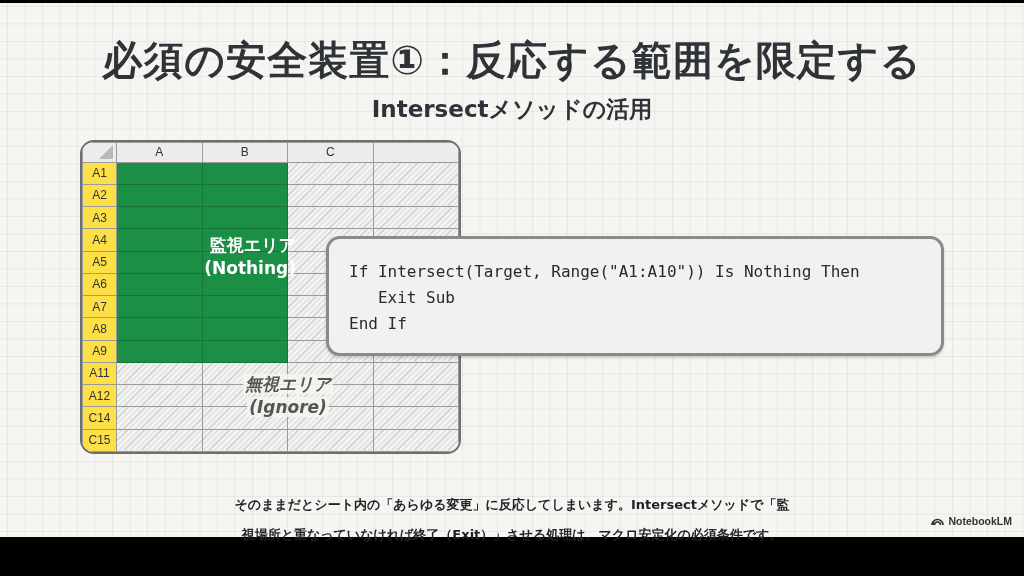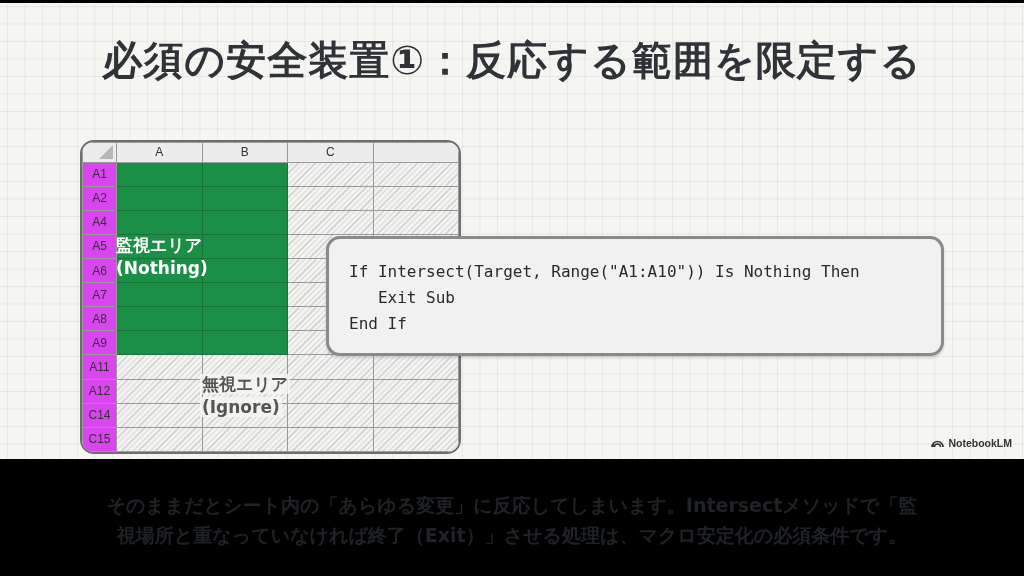--- a/index.html
+++ b/index.html
@@ -2,21 +2,21 @@
 <html><head>
 <meta charset="utf-8">
 <style>
   html, body { margin:0; padding:0; }
   body {
     width:1024px; height:576px; overflow:hidden; position:relative;
     background:#000;
     font-family:"DejaVu Sans", sans-serif;
   }
   .slide {
-    position:absolute; left:0; top:3px; width:1024px; height:456px;
+    position:absolute; left:0; top:3px; width:1024px; height:534px;
     background-color:#f5f5f1;
     background-image:
       linear-gradient(to right, rgba(0,0,0,0.055) 1px, transparent 1px),
       linear-gradient(to bottom, rgba(0,0,0,0.055) 1px, transparent 1px);
     background-size:17.5px 17.5px;
     background-position:7px 3px;
   }
   .title {
     position:absolute; left:0; right:0; top:30px; text-align:center;
     font-size:40px; font-weight:bold; color:#2f3338; letter-spacing:1px;
@@ -36,61 +36,62 @@
     border:1px solid #9a9a9a; padding:0; height:18.6px;
     font-family:"Liberation Sans", sans-serif; font-weight:normal;
     font-size:12px; color:#333; text-align:center;
   }
   .sheet th { background:#ececec; }
   .sheet th.corner { background:#ececec; position:relative; }
   .corner-tri {
     position:absolute; right:3px; bottom:3px; width:0; height:0;
     border-left:14px solid transparent; border-bottom:14px solid #b8b8b8;
   }
-  .sheet td.rowhdr { background:#d946ef; }
+  .sheet td.rowhdr { background:#fde047; }
   .hatch {
     background: repeating-linear-gradient(135deg, #f4f4f2 0, #f4f4f2 3px, #c9c9c9 3px, #c9c9c9 4px);
   }
   .green { background:#1b8f45; border-color:#17733a !important; }
   .sheet col.c0 { width:34px; }
   .active-label {
-    position:absolute; left:116px; top:231px; width:168px; text-align:left;
+    position:absolute; left:128px; top:231px; width:168px; text-align:right;
     color:#fff; font-weight:bold; font-size:17px; line-height:23px;
   }
   .ignore-label {
-    position:absolute; left:200px; top:370px; width:176px; 
-    color:#555; font-weight:bold; font-size:17px; line-height:23px;
+    position:absolute; left:200px; top:370px; width:176px; text-align:center;
+    color:#555; font-weight:bold; font-size:17px; line-height:23px;font-style:italic;
   }
   .ignore-label span { background:rgba(245,245,241,0.85); padding:0 2px; }
   
   .code {
     position:absolute; left:326px; top:233px; width:618px; height:120px;
     background:#f1f1f1; border:3px solid #8a8a8a; border-radius:14px;
     box-sizing:border-box; box-shadow:0 2px 3px rgba(0,0,0,0.15);
   }
   .code pre {
     margin:0; position:absolute; left:20px; top:20px;
     font-family:"DejaVu Sans Mono", monospace; font-size:16px; line-height:26px;
     color:#2a2a2a;
   }
   .footer {
     position:absolute; left:40px; right:40px; top:487px; text-align:center;
-    font-size:19px; font-weight:bold; color:#1f2226; line-height:30px;
+    font-size:13px; font-weight:bold; color:#1f2226; line-height:30px;
   }
   .brand {
     position:absolute; right:12px; bottom:10px; font-size:10.5px; font-weight:bold;
     color:#333; font-family:"Liberation Sans", sans-serif;
     display:flex; align-items:center; gap:4px;
   }
 </style>
 </head>
 <body>
 
 <div class="slide">
   <div class="title">必須の安全装置①：反応する範囲を限定する</div>
+  <div class="subtitle">Intersectメソッドの活用</div>
 
   <div class="sheet">
     <table id="sheet-table">
       <colgroup>
           <col class="c0">
           <col>
           <col>
           <col>
           <col>
         </colgroup>
@@ -114,20 +115,27 @@
             <td class="hatch"></td>
           </tr>
           <tr>
             <td class="rowhdr">A2</td>
             <td class="green"></td>
             <td class="green"></td>
             <td class="hatch"></td>
             <td class="hatch"></td>
           </tr>
           <tr>
+            <td class="rowhdr">A3</td>
+            <td class="green"></td>
+            <td class="green"></td>
+            <td class="hatch"></td>
+            <td class="hatch"></td>
+          </tr>
+          <tr>
             <td class="rowhdr">A4</td>
             <td class="green"></td>
             <td class="green"></td>
             <td class="hatch"></td>
             <td class="hatch"></td>
           </tr>
           <tr>
             <td class="rowhdr">A5</td>
             <td class="green"></td>
             <td class="green"></td>

